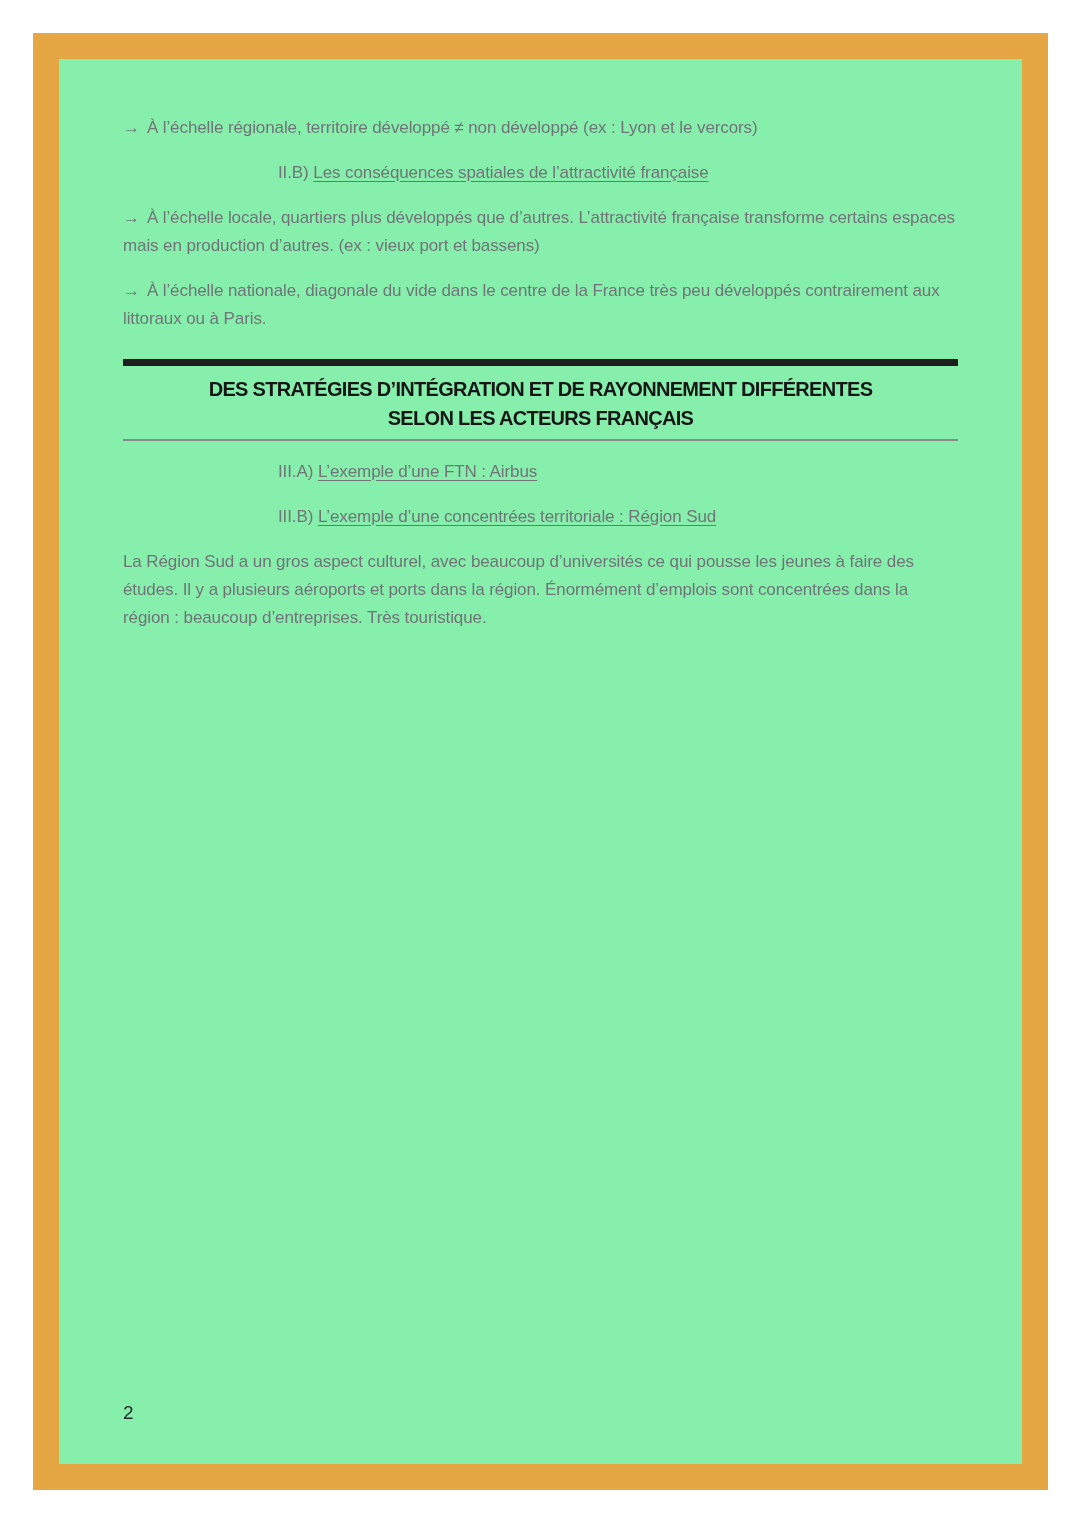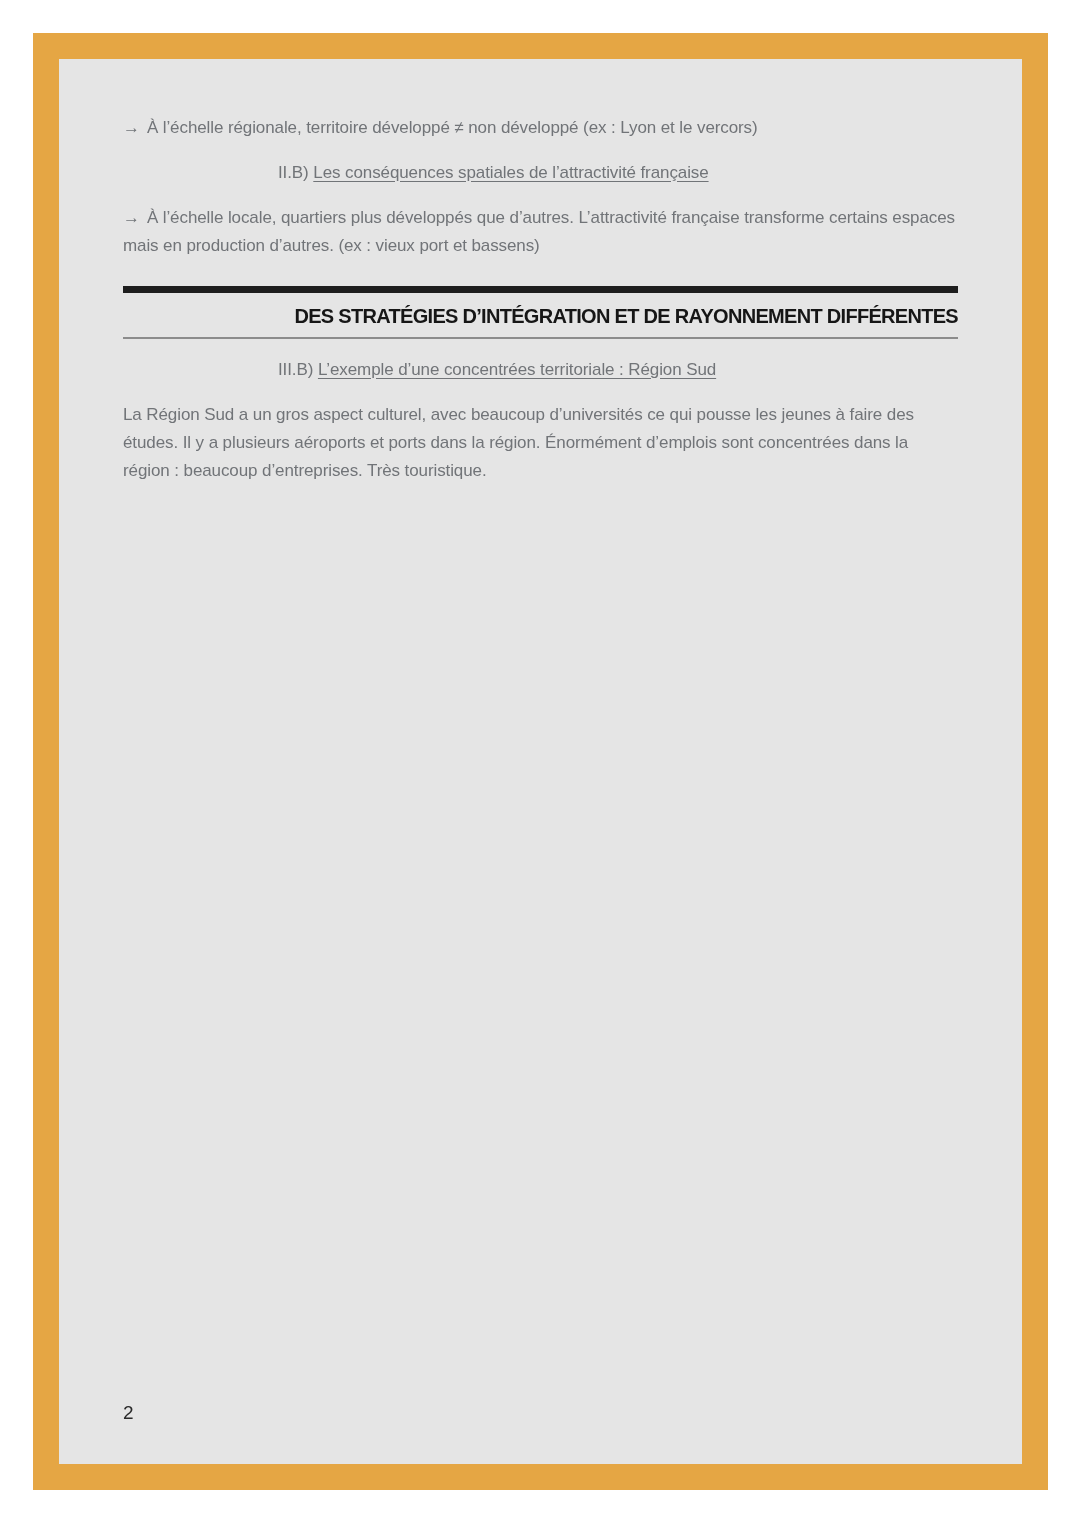--- a/index.html
+++ b/index.html
@@ -12,21 +12,21 @@
     font-family: "Liberation Sans", sans-serif;
     overflow: hidden;
   }
   .frame {
     position: absolute;
     left: 33px;
     top: 33px;
     width: 1015px;
     height: 1457px;
     border: 26px solid var(--frame-color, #E5A644);
-    background: #e5e5e5;
+    background: #86efac;
   }
   .content {
     padding: 55px 64px 0 64px;
     color: var(--body-text-color, #717478);
     font-size: 17px;
     line-height: 28px;
     letter-spacing: -0.1px;
   }
   .para { margin-bottom: 17px; }
   .arrow { margin-right: 7px; }
@@ -39,21 +39,21 @@
   .bar {
     height: 7px;
     background: var(--rule-dark-color, #1e1e1e);
     margin-bottom: 9px;
   }
   .main-heading {
     color: var(--heading-color, #161616);
     font-weight: bold;
     font-size: 20px;
     line-height: 29px;
-    text-align: right;
+    text-align: center;
     letter-spacing: -0.7px;
   }
   .thin-rule {
     height: 0;
     border-bottom: 2px solid var(--rule-light-color, #8c8c8c);
     margin-top: 6px;
   }
   .page-number {
     position: absolute;
     left: 64px;
@@ -70,29 +70,32 @@
   <div class="frame">
     <div class="content">
 
       <p class="para"><span class="arrow">→</span><span>À l’échelle régionale, territoire développé ≠ non développé (ex : Lyon et le vercors)</span></p>
 
       <p class="subsection"><span>II.B)</span> <span class="sec-title">Les conséquences spatiales de l’attractivité française</span></p>
 
       <p class="para"><span class="arrow">→</span><span>À l’échelle locale, quartiers plus développés que d’autres. L’attractivité française transforme certains espaces mais en production d’autres. (ex : vieux port et bassens)</span></p>
 
 
+      <p class="para"><span class="arrow">→</span><span>À l’échelle nationale, diagonale du vide dans le centre de la France très peu développés contrairement aux littoraux ou à Paris.</span></p>
 
       <div class="heading-block">
         <div class="bar"></div>
         <div class="main-heading">
           <div>DES STRATÉGIES D’INTÉGRATION ET DE RAYONNEMENT DIFFÉRENTES</div>
+          <div>SELON LES ACTEURS FRANÇAIS</div>
         </div>
         <div class="thin-rule"></div>
       </div>
 
+      <p class="subsection"><span>III.A)</span> <span class="sec-title">L’exemple d’une FTN : Airbus</span></p>
 
 
       <p class="subsection"><span>III.B)</span> <span class="sec-title">L’exemple d’une concentrées territoriale : Région Sud</span></p>
 
       <p class="para">La Région Sud a un gros aspect culturel, avec beaucoup d’universités ce qui pousse les jeunes à faire des études. Il y a plusieurs aéroports et ports dans la région. Énormément d’emplois sont concentrées dans la région : beaucoup d’entreprises. Très touristique.</p>
 
     </div>
 
     <div class="page-number">2</div>
   </div>

